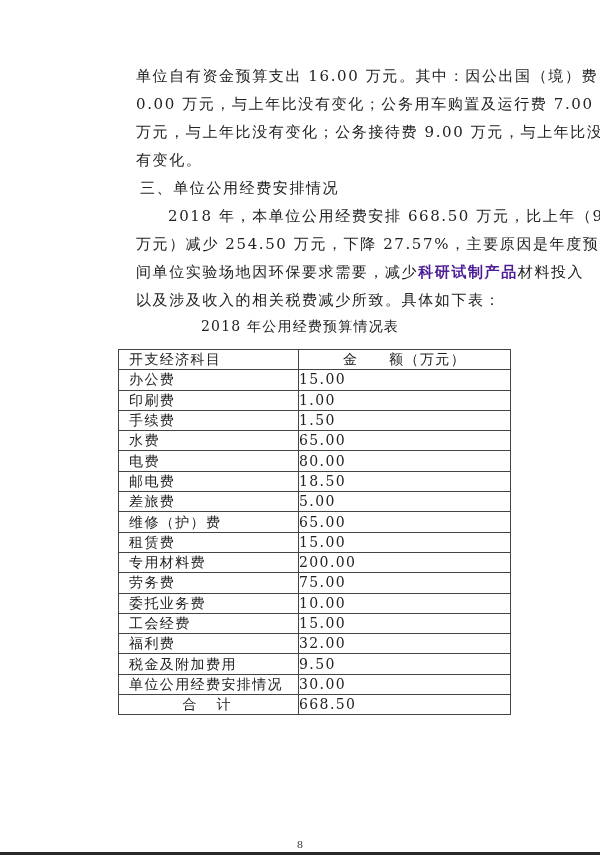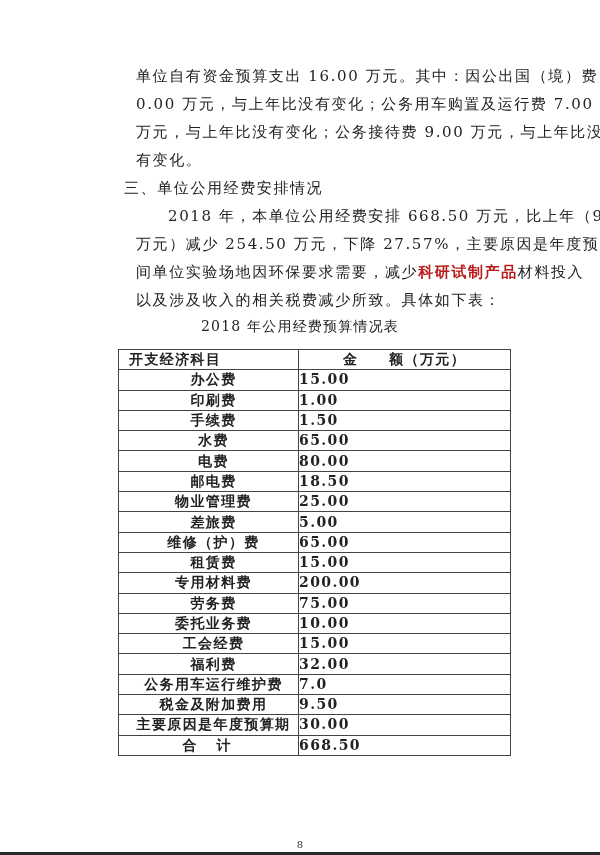--- a/index.html
+++ b/index.html
@@ -34,24 +34,24 @@
       text-align-last: left;
       white-space: normal;
     }
     .line {
       display: block;
       height: 28px;
       white-space: nowrap;
       overflow: visible;
     }
     .p1 { top: 62px; }
-    .heading { position: absolute; left: 124px; top: 174px; font-size: 15px; line-height: 28px; letter-spacing: 1.6px; white-space: nowrap; }
+    .heading { position: absolute; left: 140px; top: 174px; font-size: 15px; line-height: 28px; letter-spacing: 1.6px; white-space: nowrap; }
     .p2 { top: 202px; }
     .indent { padding-left: 32px; }
-    .bold { font-weight: bold; color: #b91c1c; }
+    .bold { font-weight: bold; color: #4c1d95; }
     .table-title {
       position: absolute;
       left: 0;
       width: 600px;
       top: 314px;
       text-align: center;
       font-size: 14px;
       line-height: 24px;
       letter-spacing: 1.2px;
       white-space: nowrap;
@@ -64,25 +64,25 @@
       border-collapse: collapse;
       table-layout: fixed;
       font-size: 14px;
       letter-spacing: 1.4px;
     }
     table.budget td, table.budget th {
       border: 1.2px solid #444444;
       height: 19.3px;
       padding: 0;
       line-height: 19px;
-      font-weight: bold;
+      font-weight: normal;
       white-space: nowrap;
       overflow: hidden;
     }
-    table.budget .col-item { width: 169px; text-align: center; padding-left: 10px; }
+    table.budget .col-item { width: 169px; text-align: left; padding-left: 10px; }
     table.budget .col-amt { }
     table.budget th.col-item { text-align: left; }
     table.budget .total-label { text-align: center; padding-left: 16px; letter-spacing: 20px; }
     .page-number {
       position: absolute;
       left: 0;
       width: 600px;
       top: 839px;
       text-align: center;
       font-size: 10px;
@@ -147,24 +147,20 @@
         </tr>
       <tr>
           <td class="col-item">电费</td>
           <td class="col-amt">80.00</td>
         </tr>
       <tr>
           <td class="col-item">邮电费</td>
           <td class="col-amt">18.50</td>
         </tr>
       <tr>
-          <td class="col-item">物业管理费</td>
-          <td class="col-amt">25.00</td>
-        </tr>
-      <tr>
           <td class="col-item">差旅费</td>
           <td class="col-amt">5.00</td>
         </tr>
       <tr>
           <td class="col-item">维修（护）费</td>
           <td class="col-amt">65.00</td>
         </tr>
       <tr>
           <td class="col-item">租赁费</td>
           <td class="col-amt">15.00</td>
@@ -183,29 +179,25 @@
         </tr>
       <tr>
           <td class="col-item">工会经费</td>
           <td class="col-amt">15.00</td>
         </tr>
       <tr>
           <td class="col-item">福利费</td>
           <td class="col-amt">32.00</td>
         </tr>
       <tr>
-          <td class="col-item">公务用车运行维护费</td>
-          <td class="col-amt">7.0</td>
-        </tr>
-      <tr>
           <td class="col-item">税金及附加费用</td>
           <td class="col-amt">9.50</td>
         </tr>
       <tr>
-          <td class="col-item">主要原因是年度预算期</td>
+          <td class="col-item">单位公用经费安排情况</td>
           <td class="col-amt">30.00</td>
         </tr>
       <tr>
           <td class="col-item total-label">合计</td>
           <td class="col-amt">668.50</td>
         </tr>
     </tbody>
   </table>
 
   <div class="page-number">8</div>

